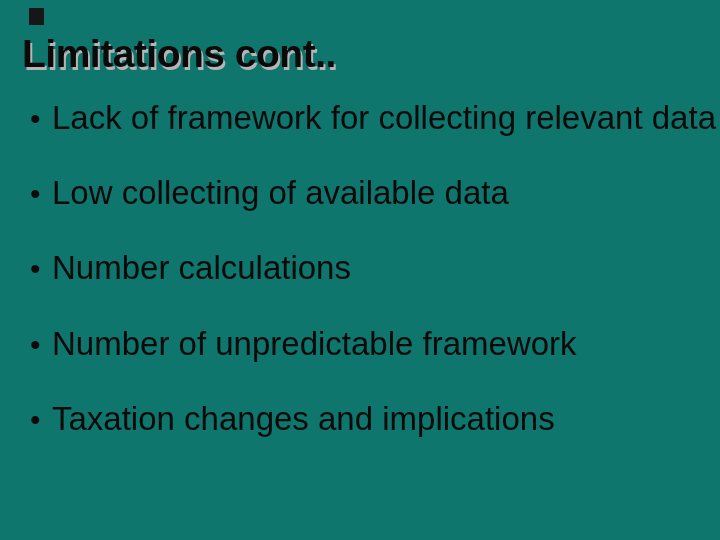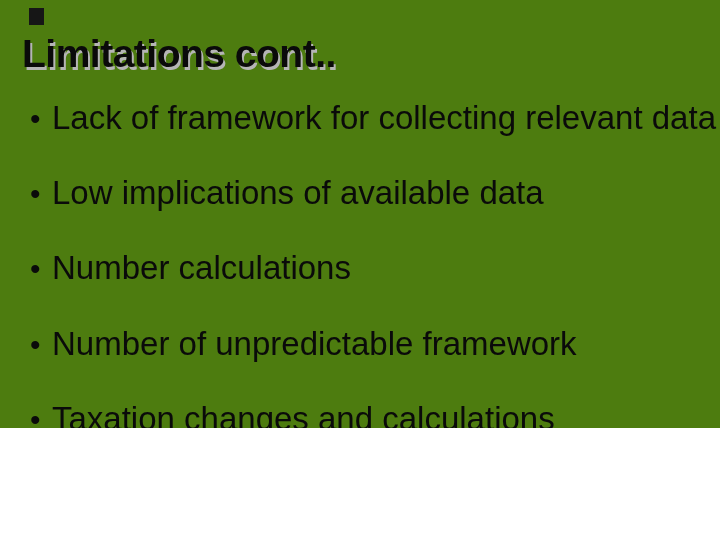--- a/index.html
+++ b/index.html
@@ -3,22 +3,22 @@
 <meta charset="utf-8">
 <style>
   html, body {
     margin: 0;
     padding: 0;
     background: #ffffff;
   }
   .slide {
     position: relative;
     width: 720px;
-    height: 428px;
-    background: #4d7c0f;
+    height: 540px;
+    background: #0f766e;
     overflow: hidden;
     font-family: "Liberation Sans", "DejaVu Sans", sans-serif;
     text-decoration: underline;
   }
   .corner-square {
     position: absolute;
     left: 29px;
     top: 8px;
     width: 15px;
     height: 17px;
@@ -81,32 +81,32 @@
 
   <div class="bullet-list">
 
     <div class="bullet-row r0">
       <span class="bullet-dot">•</span>
       <span class="bullet-text">Lack of framework for collecting relevant data</span>
     </div>
 
     <div class="bullet-row r1">
       <span class="bullet-dot">•</span>
-      <span class="bullet-text">Low implications of available data</span>
+      <span class="bullet-text">Low collecting of available data</span>
     </div>
 
     <div class="bullet-row r2">
       <span class="bullet-dot">•</span>
       <span class="bullet-text">Number calculations</span>
     </div>
 
     <div class="bullet-row r3">
       <span class="bullet-dot">•</span>
       <span class="bullet-text">Number of unpredictable framework</span>
     </div>
 
     <div class="bullet-row r4">
       <span class="bullet-dot">•</span>
-      <span class="bullet-text">Taxation changes and calculations</span>
+      <span class="bullet-text">Taxation changes and implications</span>
     </div>
 
   </div>
 </div>
 
 </body></html>

